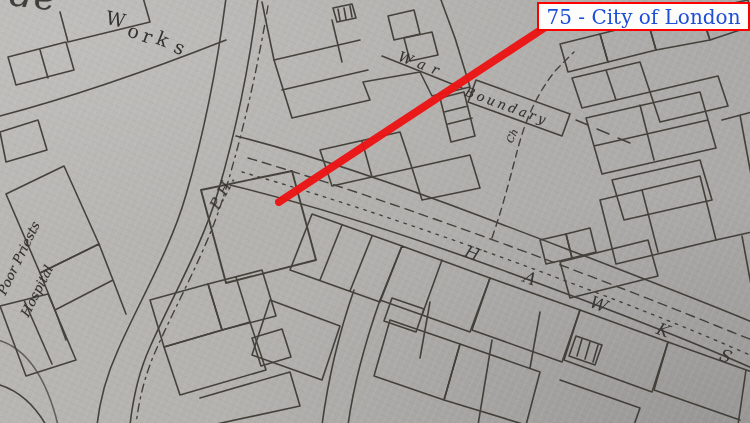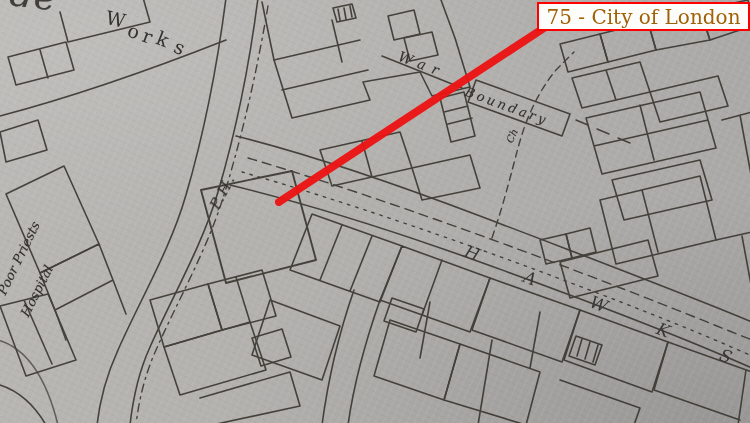--- a/index.html
+++ b/index.html
@@ -28,21 +28,21 @@
        transform:rotate(-62deg);transform-origin:0 0;}
   .hosp1{left:8px;top:282px;font-size:13px;font-style:italic;
        transform:rotate(-64deg);transform-origin:0 100%;}
   .hosp2{left:31px;top:304px;font-size:13px;font-style:italic;
        transform:rotate(-63deg);transform-origin:0 100%;}
   .chmark{left:504px;top:140px;font-size:10px;font-style:italic;
        transform:rotate(-65deg);transform-origin:0 0;}
   .callout{position:absolute;left:537px;top:2px;width:213px;height:29px;z-index:6;
        box-sizing:border-box;background:#fdfdfc;border:2px solid #ff0000;
        display:flex;align-items:center;justify-content:center;
-       font-family:"DejaVu Serif", serif;font-size:20px;color:#a16207;}
+       font-family:"DejaVu Serif", serif;font-size:20px;color:#1d4ed8;}
 </style>
 </head>
 <body>
 
 <div class="stage">
   <div class="grain"></div>
 
   <svg class="lines" width="750" height="423" viewBox="0 0 750 423">
     <defs>
       <filter id="soften" x="-5%" y="-5%" width="110%" height="110%">

